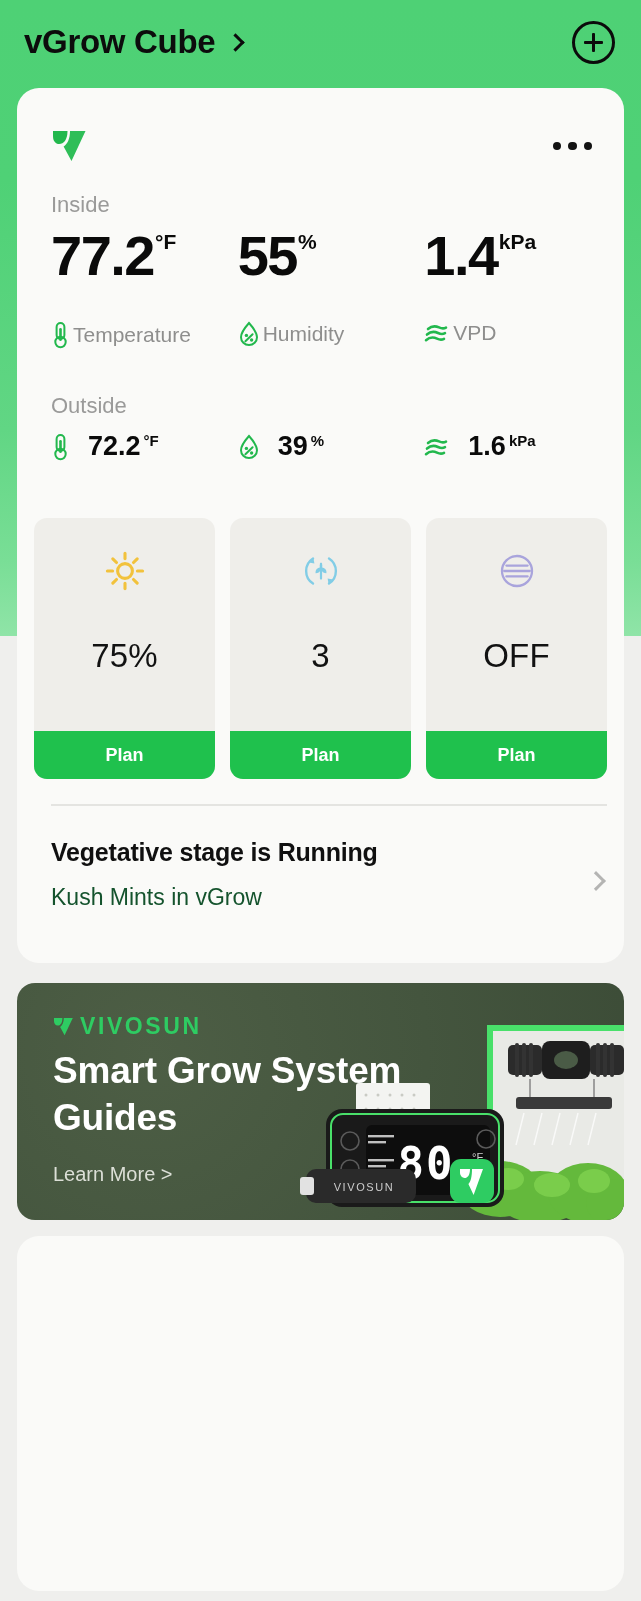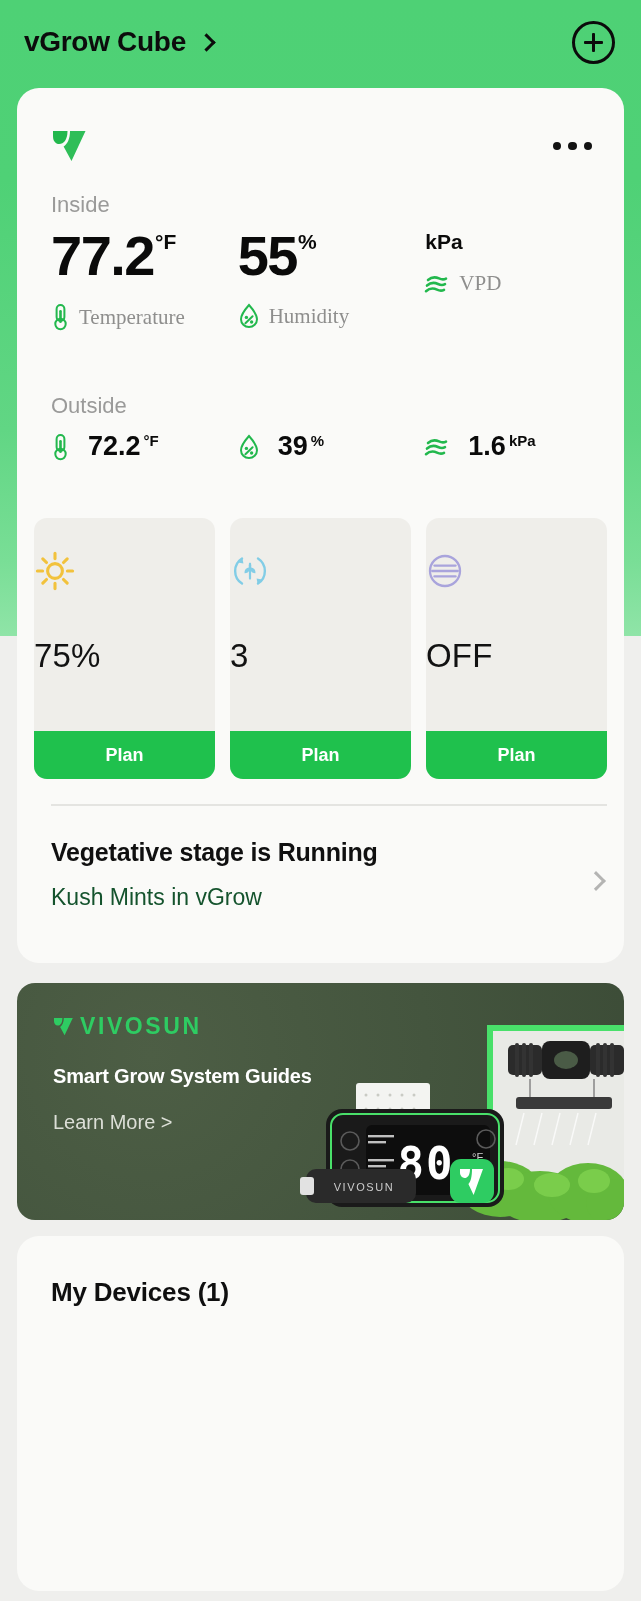--- a/index.html
+++ b/index.html
@@ -57,21 +57,21 @@
     justify-content: space-between;
     padding: 0 26px 0 24px;
   }
   .topbar-left {
     display: flex;
     align-items: center;
     gap: 14px;
     cursor: default;
   }
   .topbar-title {
-    font-size: 28px;
+    font-size: 33px;
     font-weight: 700;
     color: #0C0C0C;
     letter-spacing: -0.3px;
   }
   .chev-right {
     width: 13px; height: 13px;
     border-right: 3.2px solid #0C0C0C;
     border-top: 3.2px solid #0C0C0C;
     transform: rotate(45deg);
     margin-top: 1px;
@@ -162,23 +162,22 @@
   .inside-unit {
     font-size: 21px;
     font-weight: 600;
     letter-spacing: 0;
     margin-top: 3px;
     margin-left: 1px;
   }
   .inside-foot {
     display: flex;
     align-items: center;
-    gap: 9px;
-    margin-top: 19px;
-    font-family: Liberation Serif, serif;
+    gap: 3px;
+    margin-top: 37px;
   }
   .inside-foot .lbl {
     font-size: 21px;
     color: #8E8E8D;
   }
 
   
   .outside-row {
     position: absolute;
     left: 34px; top: 343px;
@@ -215,21 +214,21 @@
   }
   .ctrl {
     width: 181px;
     height: 261px;
     border-radius: 13px;
     background: #EFEEEA;
     overflow: hidden;
     position: relative;
     display: flex;
     flex-direction: column;
-    align-items: flex-start;
+    align-items: center;
   }
   .ctrl-icon {
     margin-top: 31px;
     height: 44px;
     display: flex;
     align-items: center;
     justify-content: center;
   }
   .ctrl-val {
     margin-top: 44px;
@@ -303,22 +302,22 @@
     align-items: center;
     gap: 6px;
   }
   .vivosun-word {
     font-size: 23px;
     font-weight: 700;
     color: #2ECC62;
     letter-spacing: 2.6px;
   }
   .banner-h {
-    margin-top: 24px;
-    font-size: 20px;
+    margin-top: 8px;
+    font-size: 37px;
     font-weight: 700;
     color: #FFFFFF;
     line-height: 1.26;
     letter-spacing: -0.2px;
     max-width: 360px;
   }
   .banner-cta {
     margin-top: 22px;
     font-size: 20px;
     color: #DCDFD7;
@@ -423,20 +422,21 @@
             <circle cx="8.4" cy="14.4" r="1.7" fill="#22B84D"></circle>
             <circle cx="13.6" cy="19" r="1.7" fill="#22B84D"></circle>
             <line x1="14.6" y1="13.2" x2="7.4" y2="20.2" stroke="#22B84D" stroke-width="2" stroke-linecap="round"></line>
           </svg>
           <span class="lbl">Humidity</span>
         </div>
       </div>
 
       <div class="inside-col">
         <div class="inside-val">
+          <span>1.4</span>
           <span class="inside-unit">kPa</span>
         </div>
         <div class="inside-foot">
           <svg width="26" height="24" viewBox="0 0 26 24">
             <path d="M4 8 Q9 3.6 15 6.4 Q19 8.3 22 6.6" fill="none" stroke="#22B84D" stroke-width="2.6" stroke-linecap="round"></path>
             <path d="M3 13.6 Q8 9.2 14 12 Q18 13.9 21 12.2" fill="none" stroke="#22B84D" stroke-width="2.6" stroke-linecap="round"></path>
             <path d="M2 19.2 Q7 14.8 13 17.6 Q17 19.5 20 17.8" fill="none" stroke="#22B84D" stroke-width="2.6" stroke-linecap="round"></path>
           </svg>
           <span class="lbl">VPD</span>
         </div>
@@ -657,17 +657,16 @@
           <path d="M10.8 1 L19.8 1 L11.6 18.2 L7.1 9.9 C9.4 8.4 10.8 5.3 10.8 1 Z" fill="#2ECC62"></path>
         </svg>
         <span class="vivosun-word">VIVOSUN</span>
       </div>
       <div class="banner-h">Smart Grow System Guides</div>
       <div class="banner-cta">Learn More &gt;</div>
     </div>
   </div>
 
   <div class="card" id="devices-card">
-    <div class="dev-head">My Devices (1)</div>
 
   </div>
 
 </div>
 
 </body></html>

